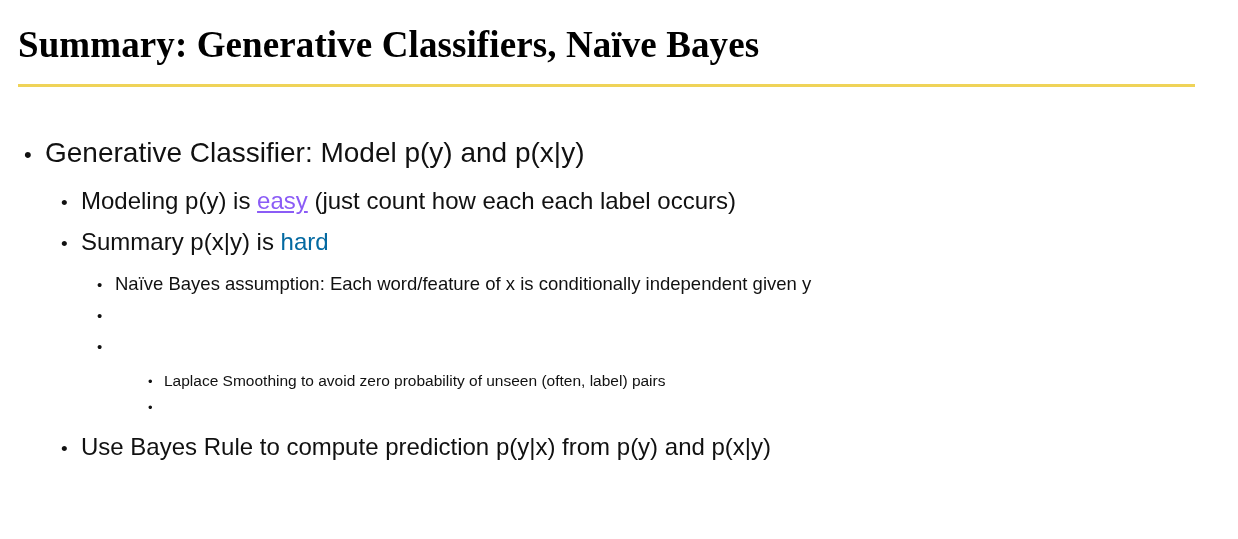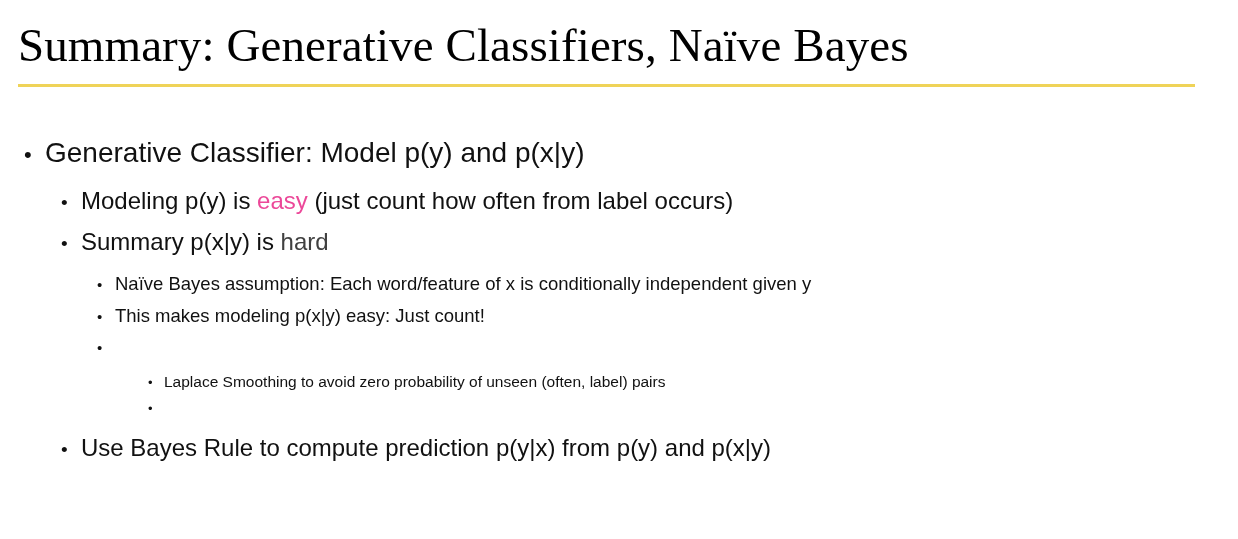--- a/index.html
+++ b/index.html
@@ -25,22 +25,22 @@
 
   
   .title-block {
     position: absolute;
     left: 18px;
     top: 16px;
     width: 1180px;
   }
   .slide-title {
     font-family: "Liberation Serif", "DejaVu Serif", serif;
-    font-weight: normal;
-    font-size: 47px;
+    font-weight: bold;
+    font-size: 37px;
     line-height: 58px;
     color: #000000;
     letter-spacing: 0.1px;
     white-space: nowrap;
     margin: 0;
   }
   .title-rule {
     margin-top: 10px;
     width: 1177px;
     height: 3px;
@@ -100,22 +100,22 @@
     padding-left: 148px;
     font-size: 15.5px;
     line-height: 26px;
   }
   .lvl4 .bullet-mark { width: 16px; font-size: 13px; }
 
   .spacer-1 { height: 4px; }
   .spacer-2 { height: 5px; }
   .spacer-3 { height: 6px; }
 
-  .hl-green { color: #ec4899; }
-  .hl-red   { color: #404040; }
+  .hl-green { color: #8b5cf6; text-decoration: underline; }
+  .hl-red   { color: #0369a1; }
   .strong   { font-weight: normal; }
 </style>
 </head>
 <body>
 
 <div class="slide">
 
   <div class="title-block">
     <h1 class="slide-title">Summary: Generative Classifiers, Naïve Bayes</h1>
     <div class="title-rule"></div>
@@ -125,38 +125,37 @@
 
     <div class="bullet-row lvl1">
       <span class="bullet-mark">•</span>
       <span class="bullet-text">Generative Classifier: Model p(y) and p(x|y)</span>
     </div>
 
     <div class="spacer-1"></div>
 
     <div class="bullet-row lvl2">
       <span class="bullet-mark">•</span>
-      <span class="bullet-text"><span>Modeling p(y) is </span><span class="hl-green">easy</span><span> (just count how often from label occurs)</span></span>
+      <span class="bullet-text"><span>Modeling p(y) is </span><span class="hl-green">easy</span><span> (just count how each each label occurs)</span></span>
     </div>
 
     <div class="bullet-row lvl2">
       <span class="bullet-mark">•</span>
       <span class="bullet-text"><span>Summary p(x|y) is </span><span class="hl-red">hard</span></span>
     </div>
 
     <div class="spacer-2"></div>
 
     <div class="bullet-row lvl3">
       <span class="bullet-mark">•</span>
       <span class="bullet-text"><span>Naïve Bayes assumption: Each word/feature of x is </span><span class="strong">conditionally independent</span><span> given y</span></span>
     </div>
 
     <div class="bullet-row lvl3">
       <span class="bullet-mark">•</span>
-      <span class="bullet-text">This makes modeling p(x|y) easy: Just count!</span>
     </div>
 
     <div class="bullet-row lvl3">
       <span class="bullet-mark">•</span>
     </div>
 
     <div class="spacer-3"></div>
 
     <div class="bullet-row lvl4">
       <span class="bullet-mark">•</span>

